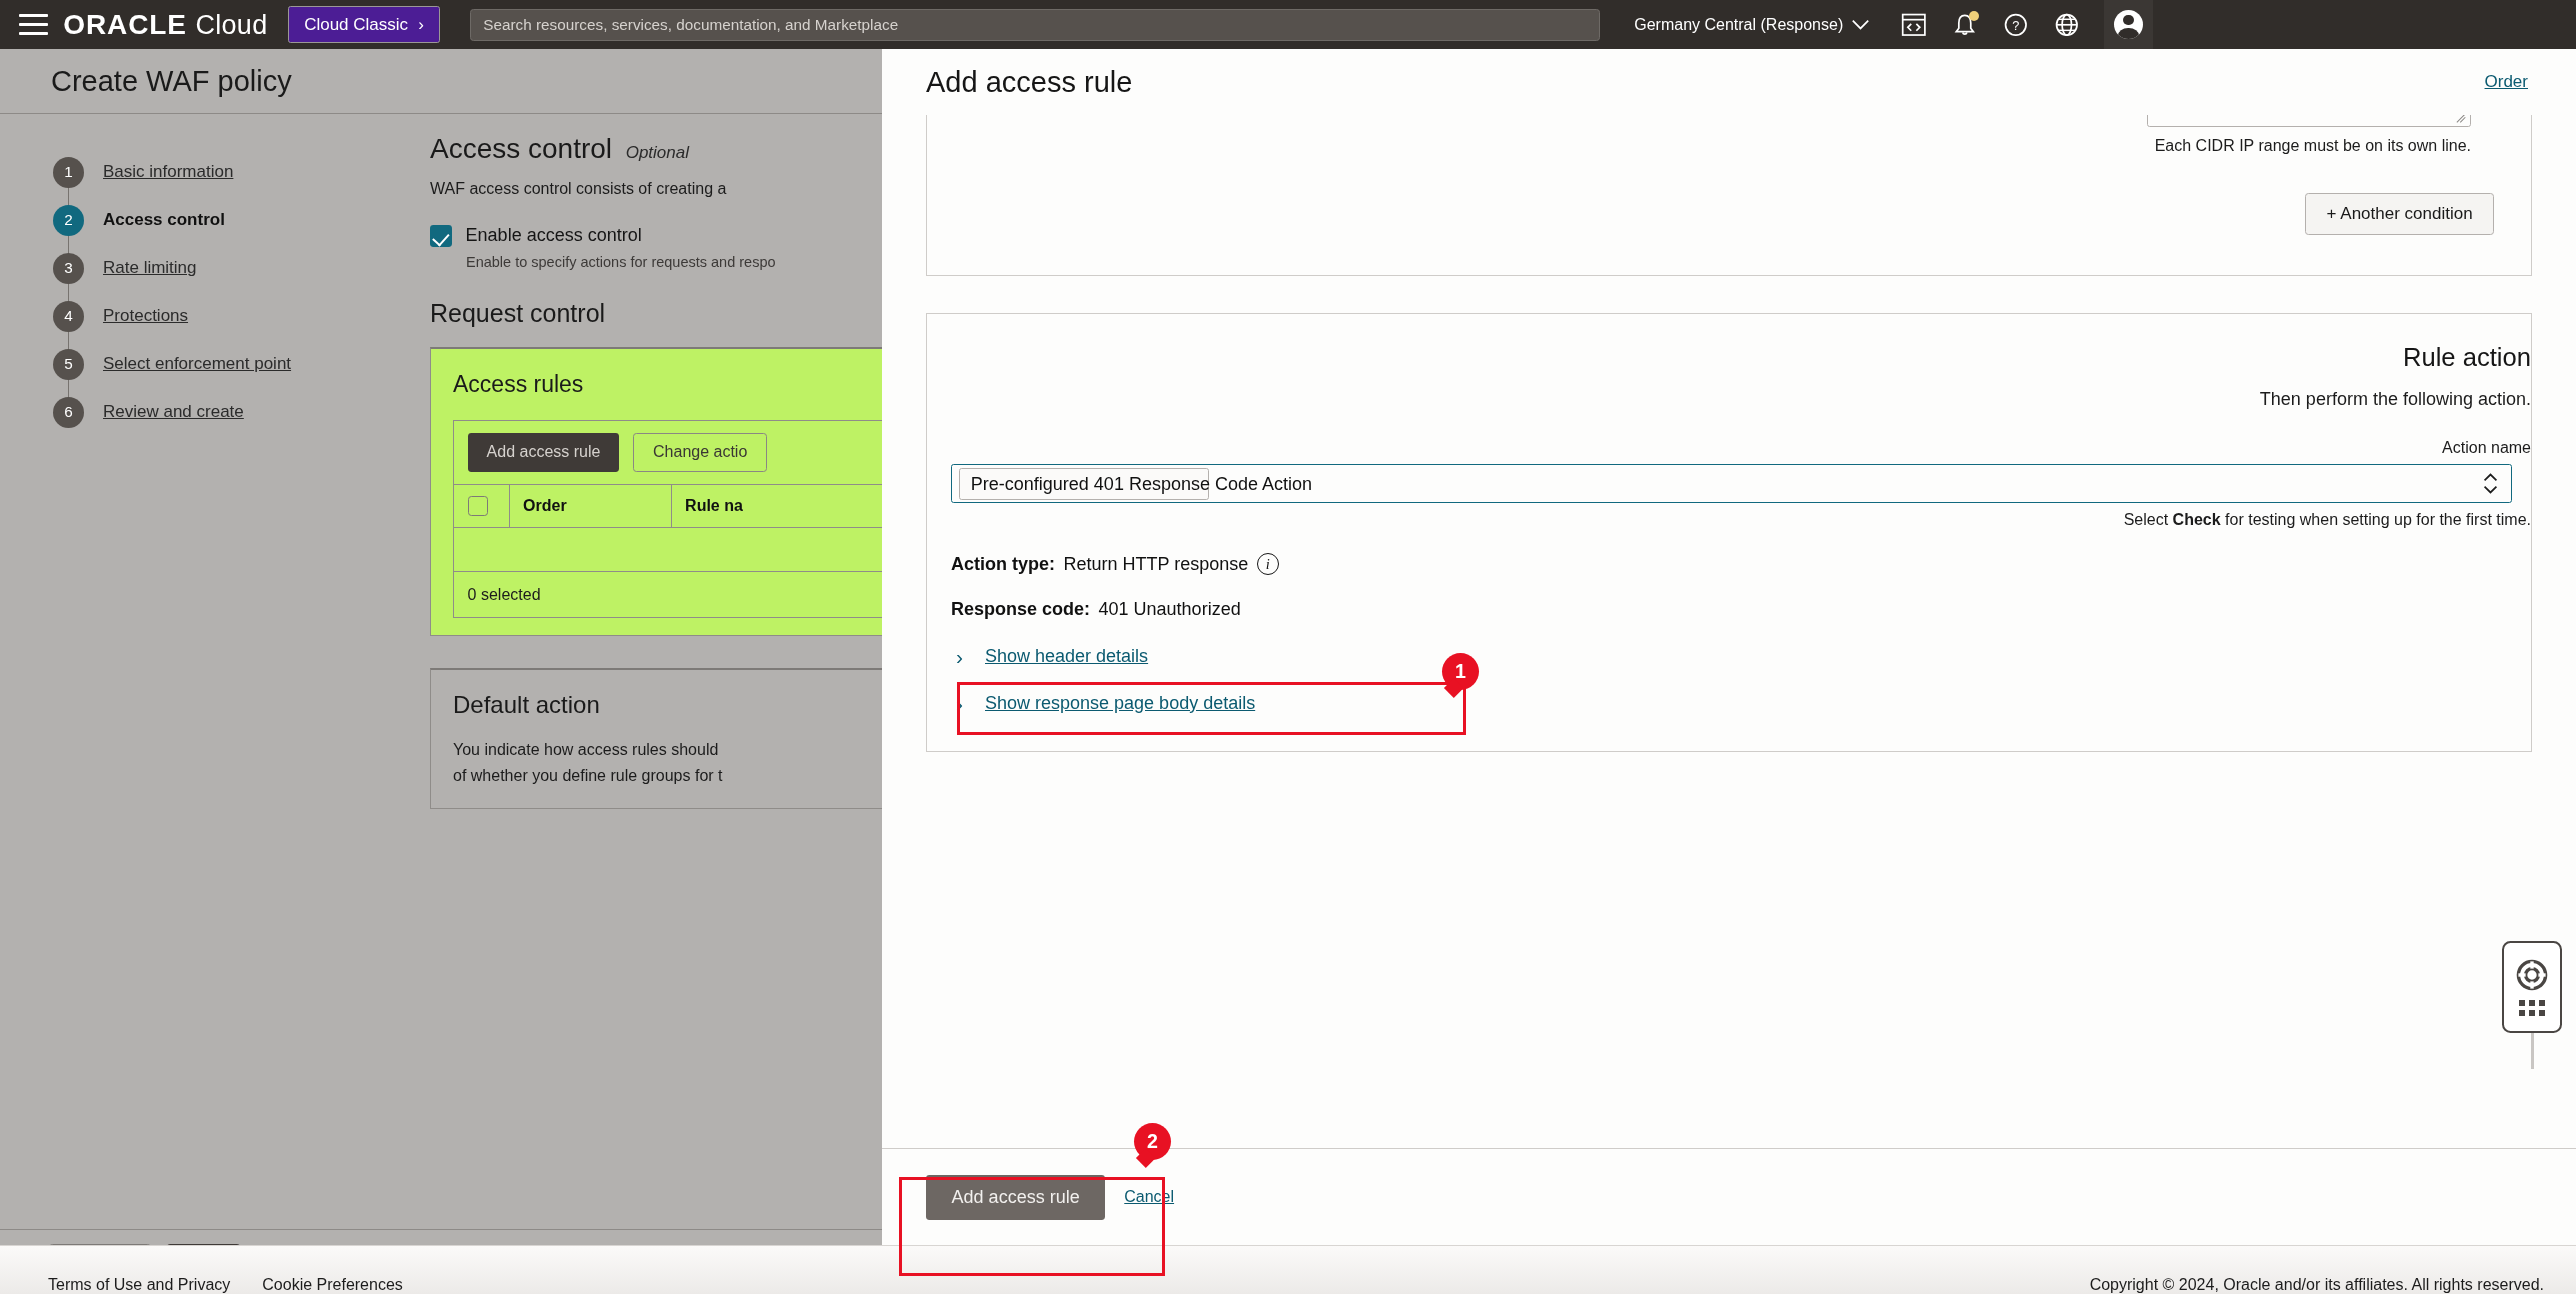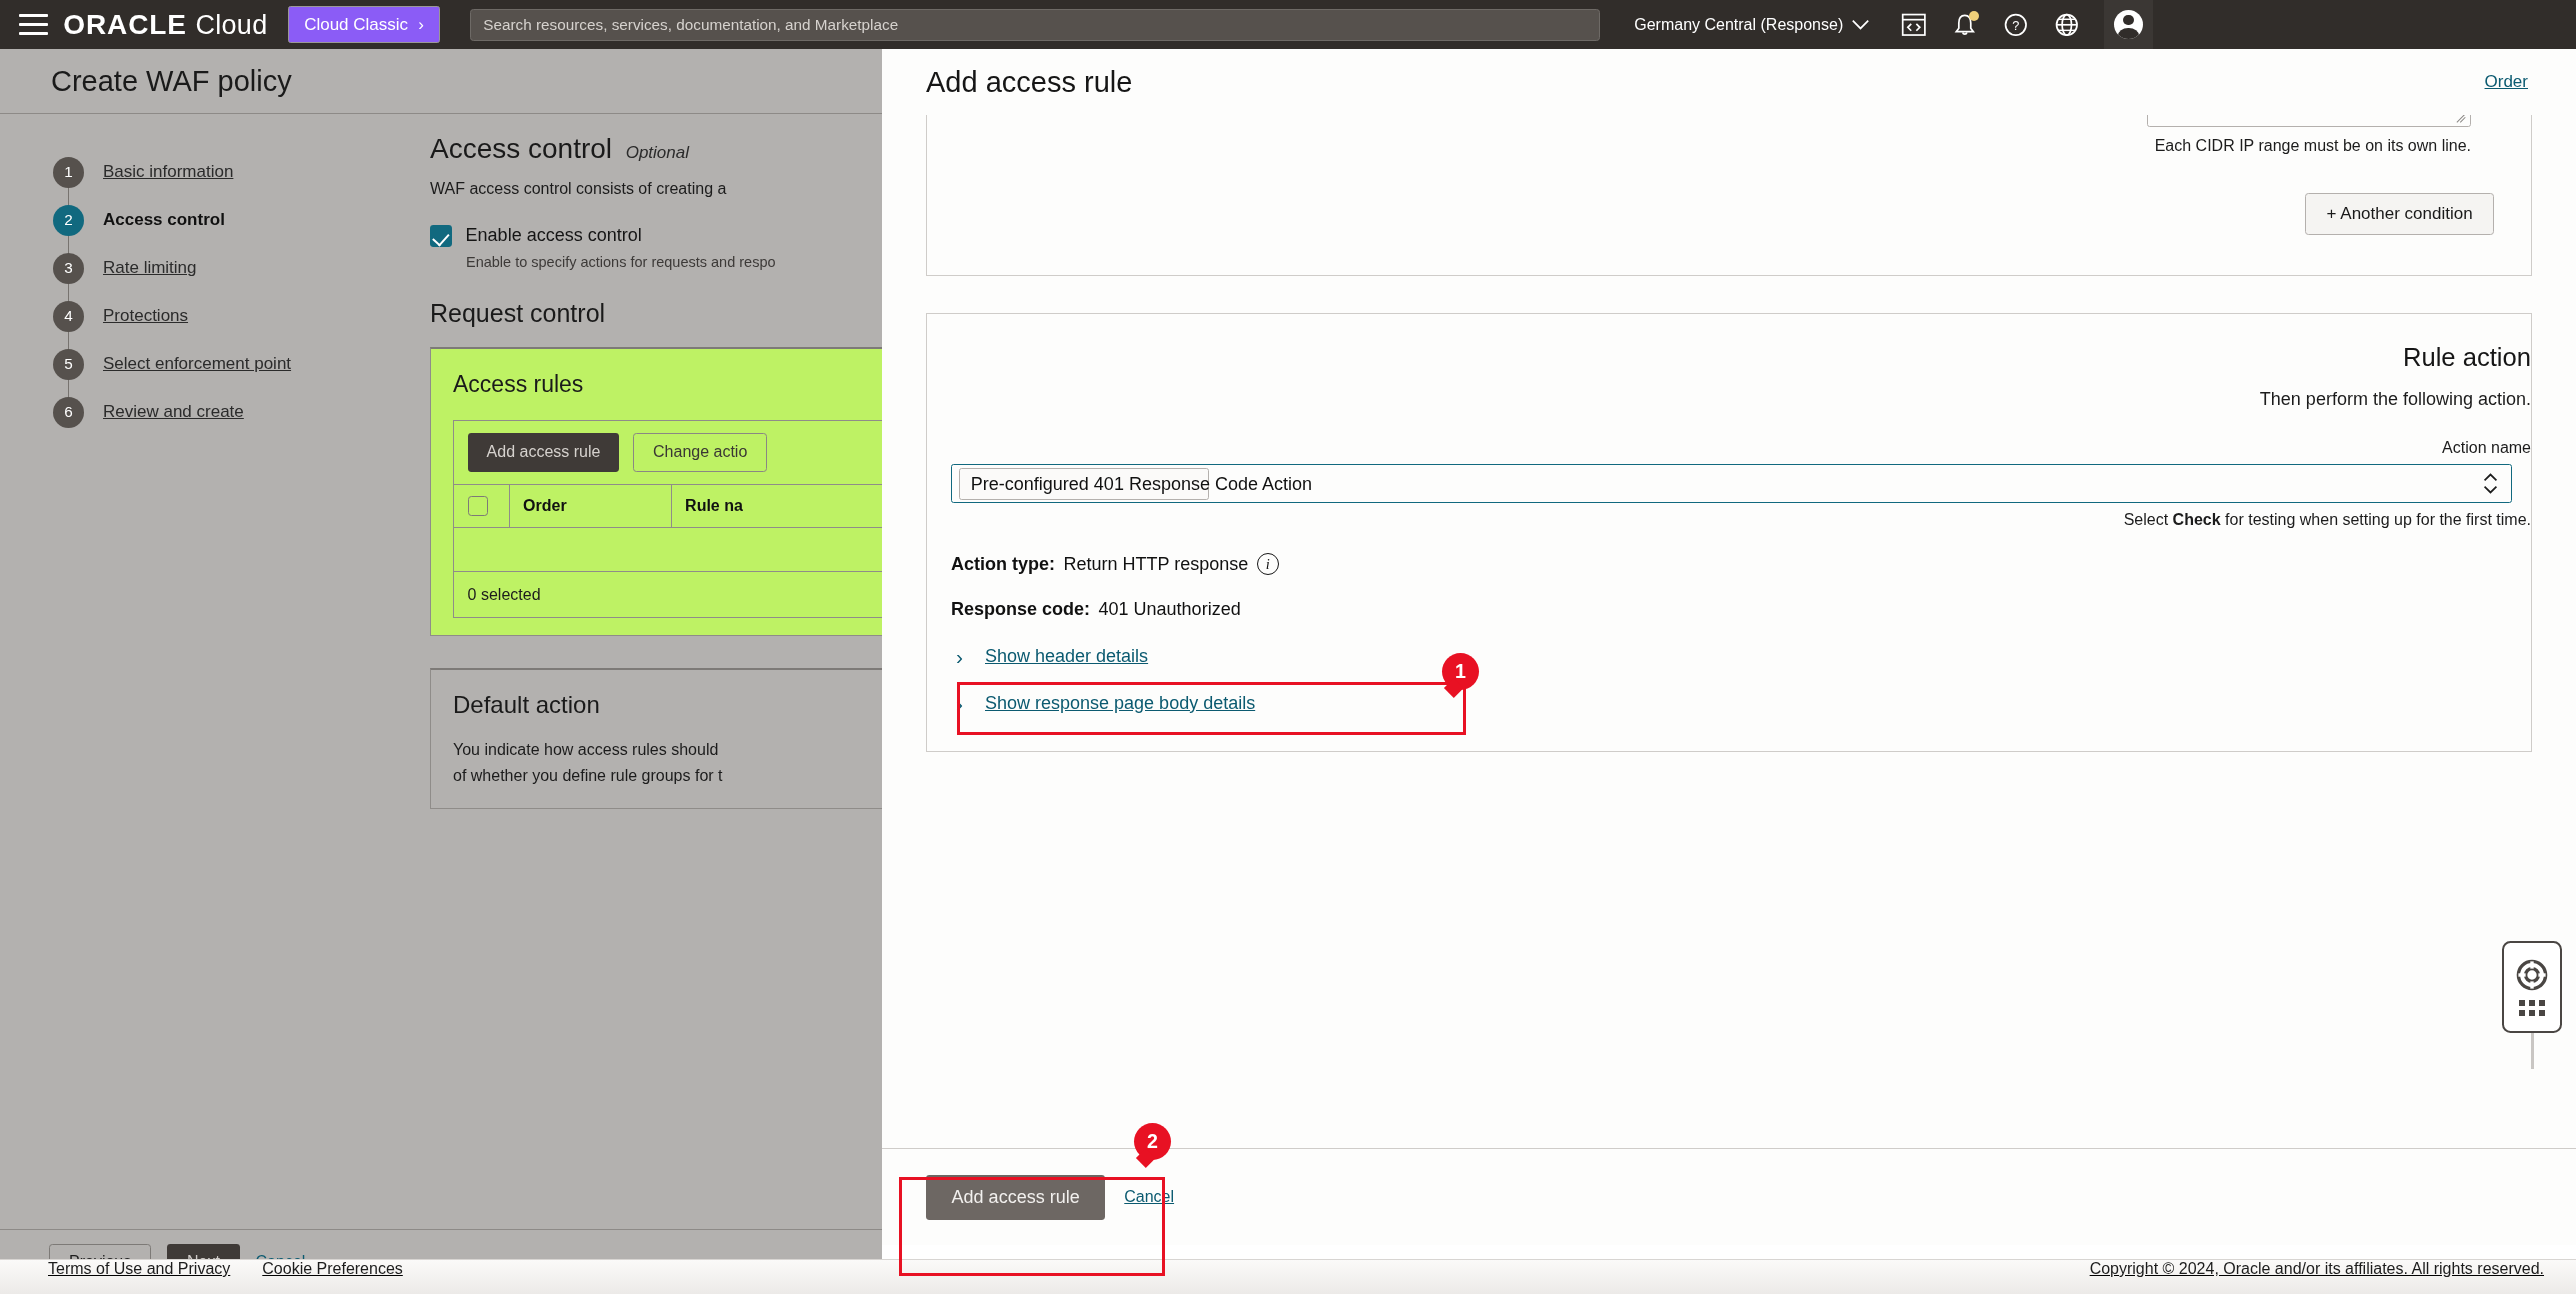--- a/index.html
+++ b/index.html
@@ -15,21 +15,21 @@
     background: #312d2a; display: flex; align-items: center;
   }
   .hamburger { width: 29px; height: 20.4px; margin-left: 19px; margin-right: 15.3px;
     display: flex; flex-direction: column; justify-content: space-between; cursor: pointer; }
   .hamburger span { display: block; height: 2.6px; background: #fff; border-radius: 0.9px; }
   .oracle-logo { display: flex; align-items: baseline; gap: 8.5px; margin-right: 20.4px; }
   .oracle-word { font-size: 28px; font-weight: 700; color: #fff; letter-spacing: 0.9px; font-stretch: condensed; }
   .cloud-word { font-size: 27px; color: #fff; font-weight: 400; letter-spacing: 0.3px; }
   .cloud-classic {
     display: flex; align-items: center; gap: 10.2px;
-    border: 0.9px solid #9b9896; background: #8b5cf6;
+    border: 0.9px solid #9b9896; background: #4c1d95;
     color: #fff; font-size: 17px; padding: 7.7px 15.3px; border-radius: 2.6px;
     cursor: pointer; white-space: nowrap; justify-content: center;
   }
   .chev-right { font-size: 17px; line-height: 1; }
   .search-box {
     flex: 0 0 auto; width: 1130px; height: 32px; margin-left: 30px;
     background: #56514d; border: 0.9px solid #6e6a66; border-radius: 3.4px;
     display: flex; align-items: center; padding: 0 12px;
   }
   .search-box .ph { color: #d6d2ce; font-size: 15.3px; }
@@ -200,26 +200,25 @@
     border-top: 0.9px solid #cfccc9; display: flex; align-items: center; gap: 19px; padding-left: 44px;
     background: #fdfdfc;
   }
   .btn-addrule {
     background: #6d6763; color: #f2f0ee; border: none; border-radius: 3.4px;
     font-size: 18px; padding: 12px 25.6px; cursor: pointer; font-family: "Liberation Sans", sans-serif;
   }
 
   
   .page-footer {
-    position: absolute; left: 0; bottom: 0; width: 2576px; height: 35px;
+    position: absolute; left: 0; bottom: 0; width: 2576px; height: 49px;
     background: linear-gradient(#fbfaf9, #eceae8);
     border-top: 0.9px solid #d8d5d2;
-    display: flex; align-items: flex-start; justify-content: space-between;
+    display: flex; align-items: flex-end; justify-content: space-between;
     padding: 0 32px 0 48px;
-    text-decoration: underline;
   }
   .footer-left { display: flex; gap: 32px; }
   .footer-lnk { font-size: 16px; color: #1c1c1c; cursor: pointer; }
   .footer-copy { font-size: 16px; color: #1c1c1c; }
 
   
   .support {
     position: absolute; left: 2502px; top: 941px; width: 60px; height: 92px;
     border: 2.6px solid #4a4643; border-radius: 8.5px; background: #fff;
     display: flex; flex-direction: column; align-items: center; justify-content: center;

